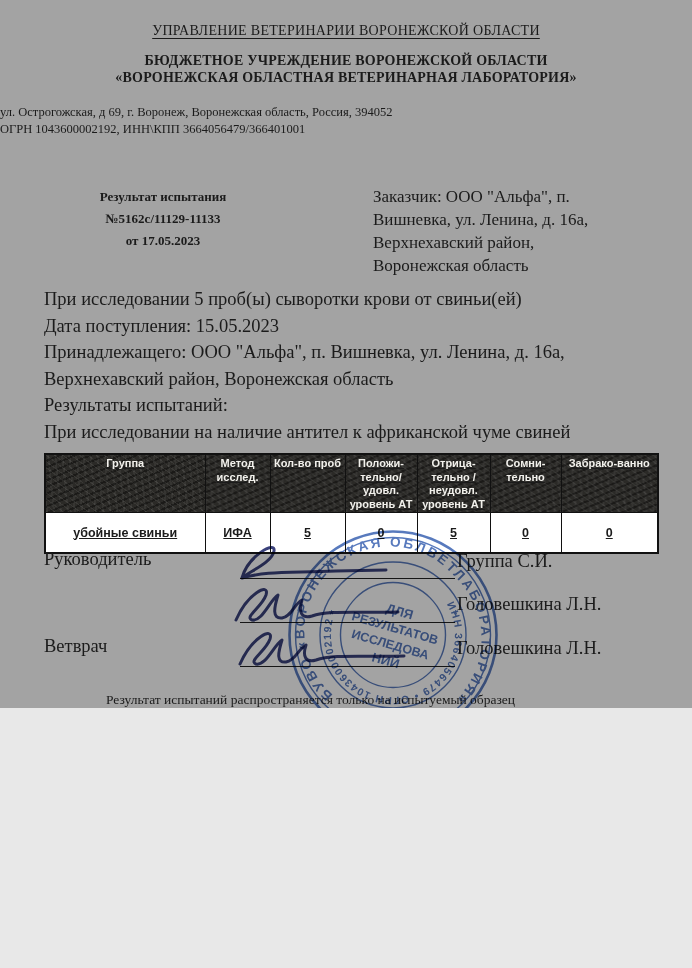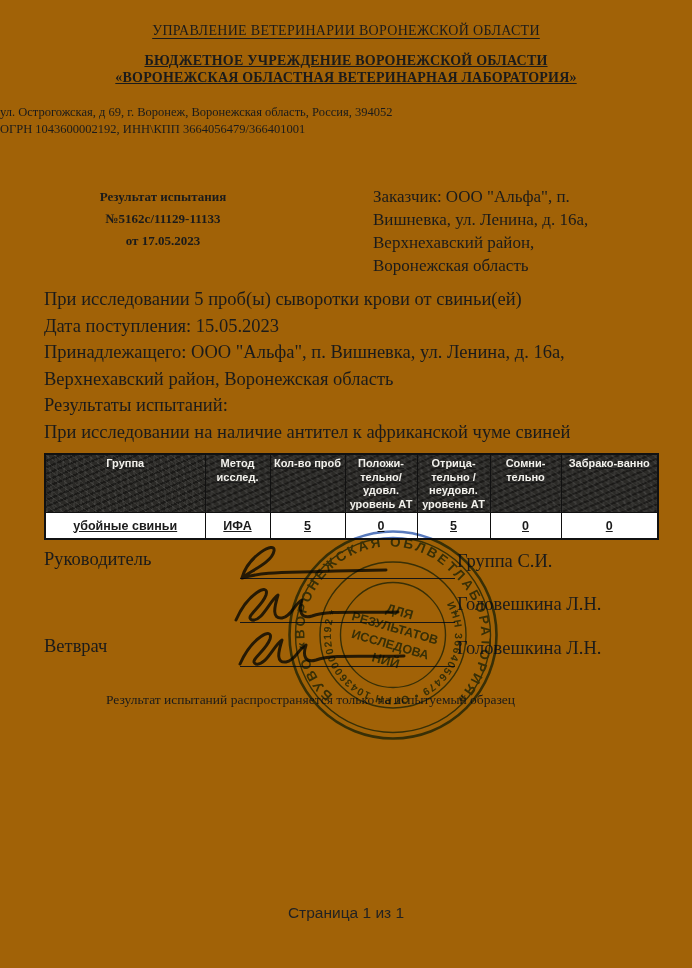--- a/index.html
+++ b/index.html
@@ -1,45 +1,45 @@
 <!DOCTYPE html>
 <html><head>
 <meta charset="utf-8">
 <style>
   html,body{margin:0;padding:0;background:#e8e8e8;}
   .page{
-    position:relative;width:692px;height:968px;margin:0 auto;background:#a16207;
+    position:relative;width:692px;height:708px;margin:0 auto;background:#a3a3a3;
     font-family:"Liberation Serif","DejaVu Serif",serif;color:#1b1b1b;overflow:hidden;
   }
   .abs{position:absolute;}
   
   .dept-title{top:23px;left:0;width:692px;text-align:center;font-size:14px;letter-spacing:.3px;}
   .dept-title span{text-decoration:underline;text-underline-offset:3px;}
-  .org-name{top:52px;left:0;width:692px;text-align:center;font-weight:bold;font-size:14px;line-height:17px;letter-spacing:.2px;text-decoration:underline;}
+  .org-name{top:52px;left:0;width:692px;text-align:center;font-weight:bold;font-size:14px;line-height:17px;letter-spacing:.2px;}
   .addr{top:104px;left:0;width:692px;text-align:left;font-size:12.5px;line-height:16.5px;}
   
   .result-block{top:186px;left:58px;width:210px;text-align:center;font-weight:bold;font-size:13px;line-height:22px;}
   .customer-block{top:185px;left:373px;width:240px;font-size:17px;line-height:23px;}
   
   .body-text{top:286px;left:44px;width:600px;font-size:18.5px;line-height:26.5px;}
   
   table.results{position:absolute;top:453px;left:44px;width:613px;border-collapse:collapse;table-layout:fixed;text-decoration:underline;}
   table.results th{
     background-color:#2b2a27;
     background-image:
       repeating-linear-gradient(37deg, rgba(255,255,255,.07) 0 1px, transparent 1px 5px),
       repeating-linear-gradient(-23deg, rgba(0,0,0,.38) 0 2px, transparent 2px 6px),
       repeating-linear-gradient(84deg, rgba(255,255,255,.05) 0 2px, transparent 2px 7px);
     color:#f2f1ec;font-family:"Liberation Sans","DejaVu Sans",sans-serif;
     font-size:11px;font-weight:bold;line-height:13.5px;vertical-align:top;
     height:55px;padding:2px 2px 0 2px;border:1px solid #111;text-align:center;
   }
   table.results td{
     font-family:"Liberation Sans","DejaVu Sans",sans-serif;font-weight:bold;font-size:12.5px;
-    border:1.5px solid #111;height:23px;padding:1px 3px;text-align:center;background:#fff;
+    border:1.5px solid #111;height:23px;padding:8px 3px;text-align:center;background:#fff;
   }
   table.results{border:2px solid #111;}
   td.cell-left{text-align:left;}
   
   .sig-role{left:44px;font-size:18.5px;}
   .sig-name{left:457px;font-size:18.5px;}
   .sig-line{height:0;border-top:1.6px solid #161616;width:215px;left:240px;}
   .sig-strokes{left:228px;top:538px;width:250px;height:140px;z-index:3;mix-blend-mode:multiply;}
   .stamp{left:285px;top:527px;width:216px;height:216px;z-index:4;opacity:.85;mix-blend-mode:multiply;}
   

